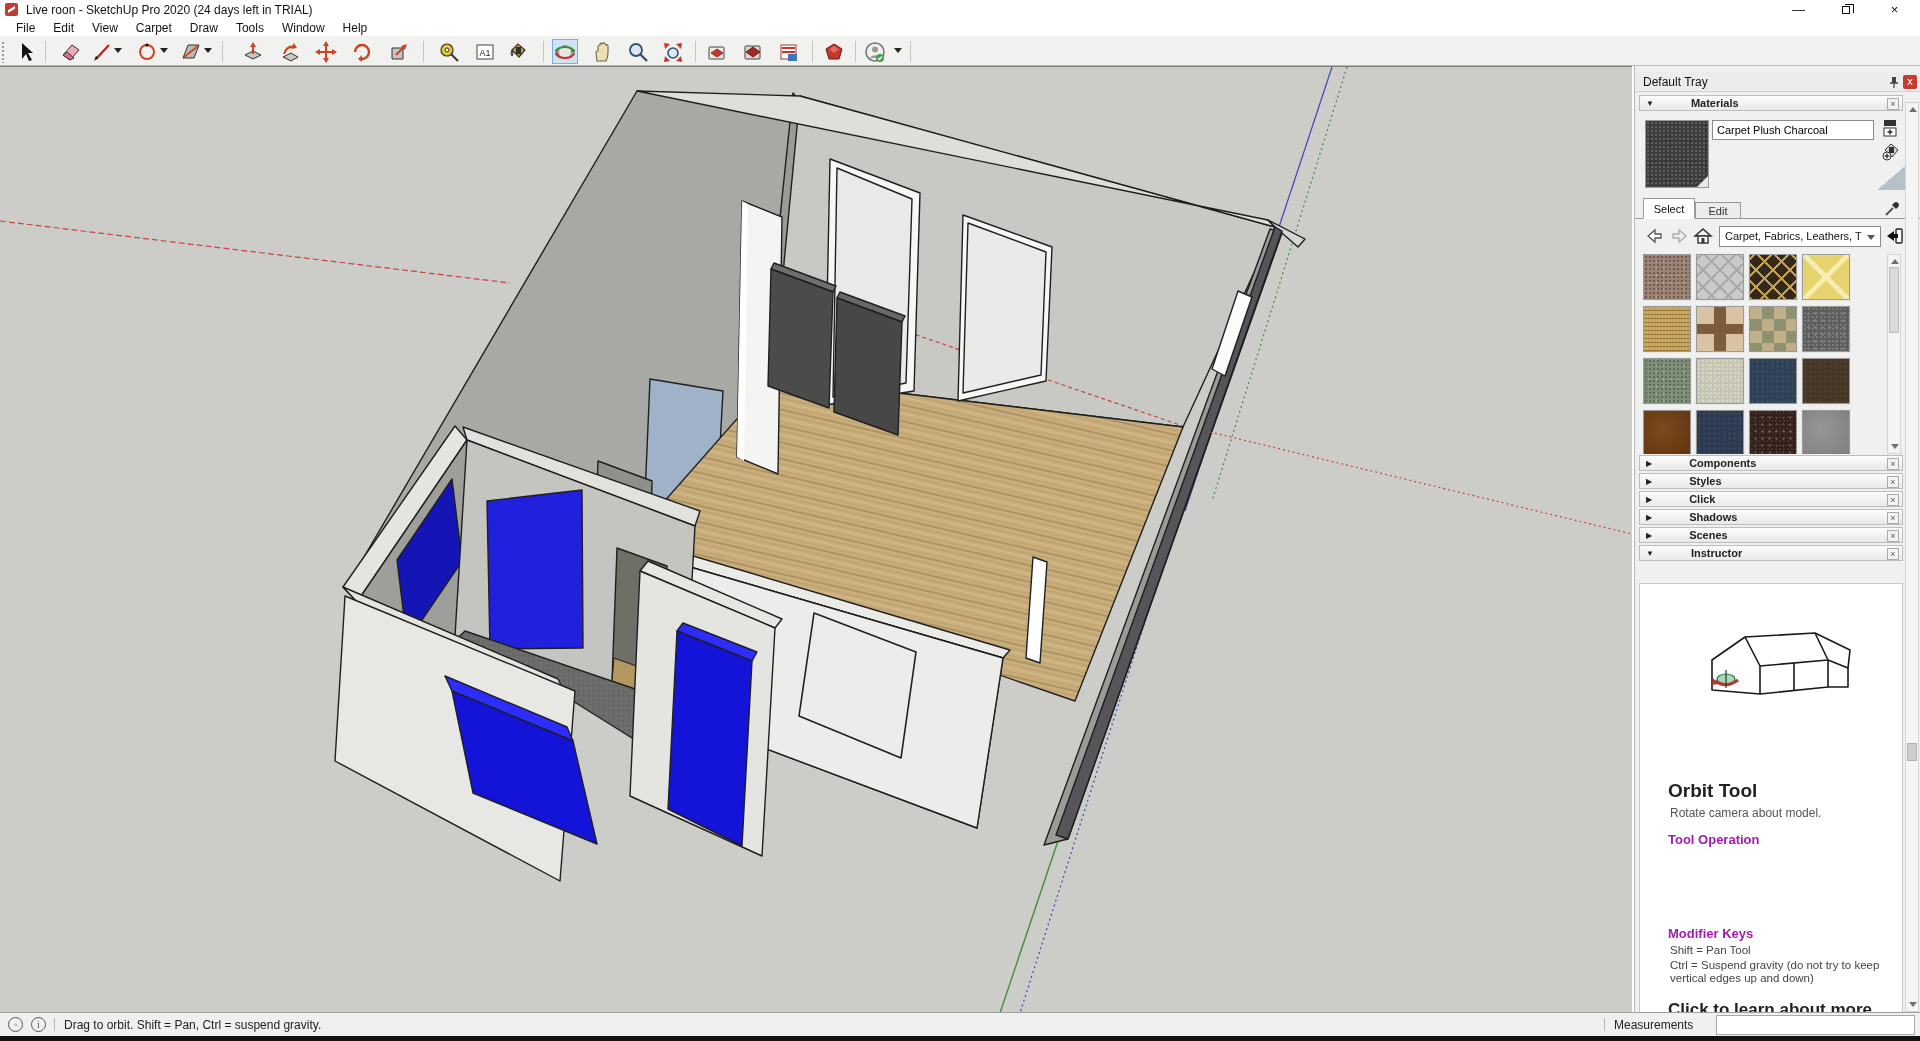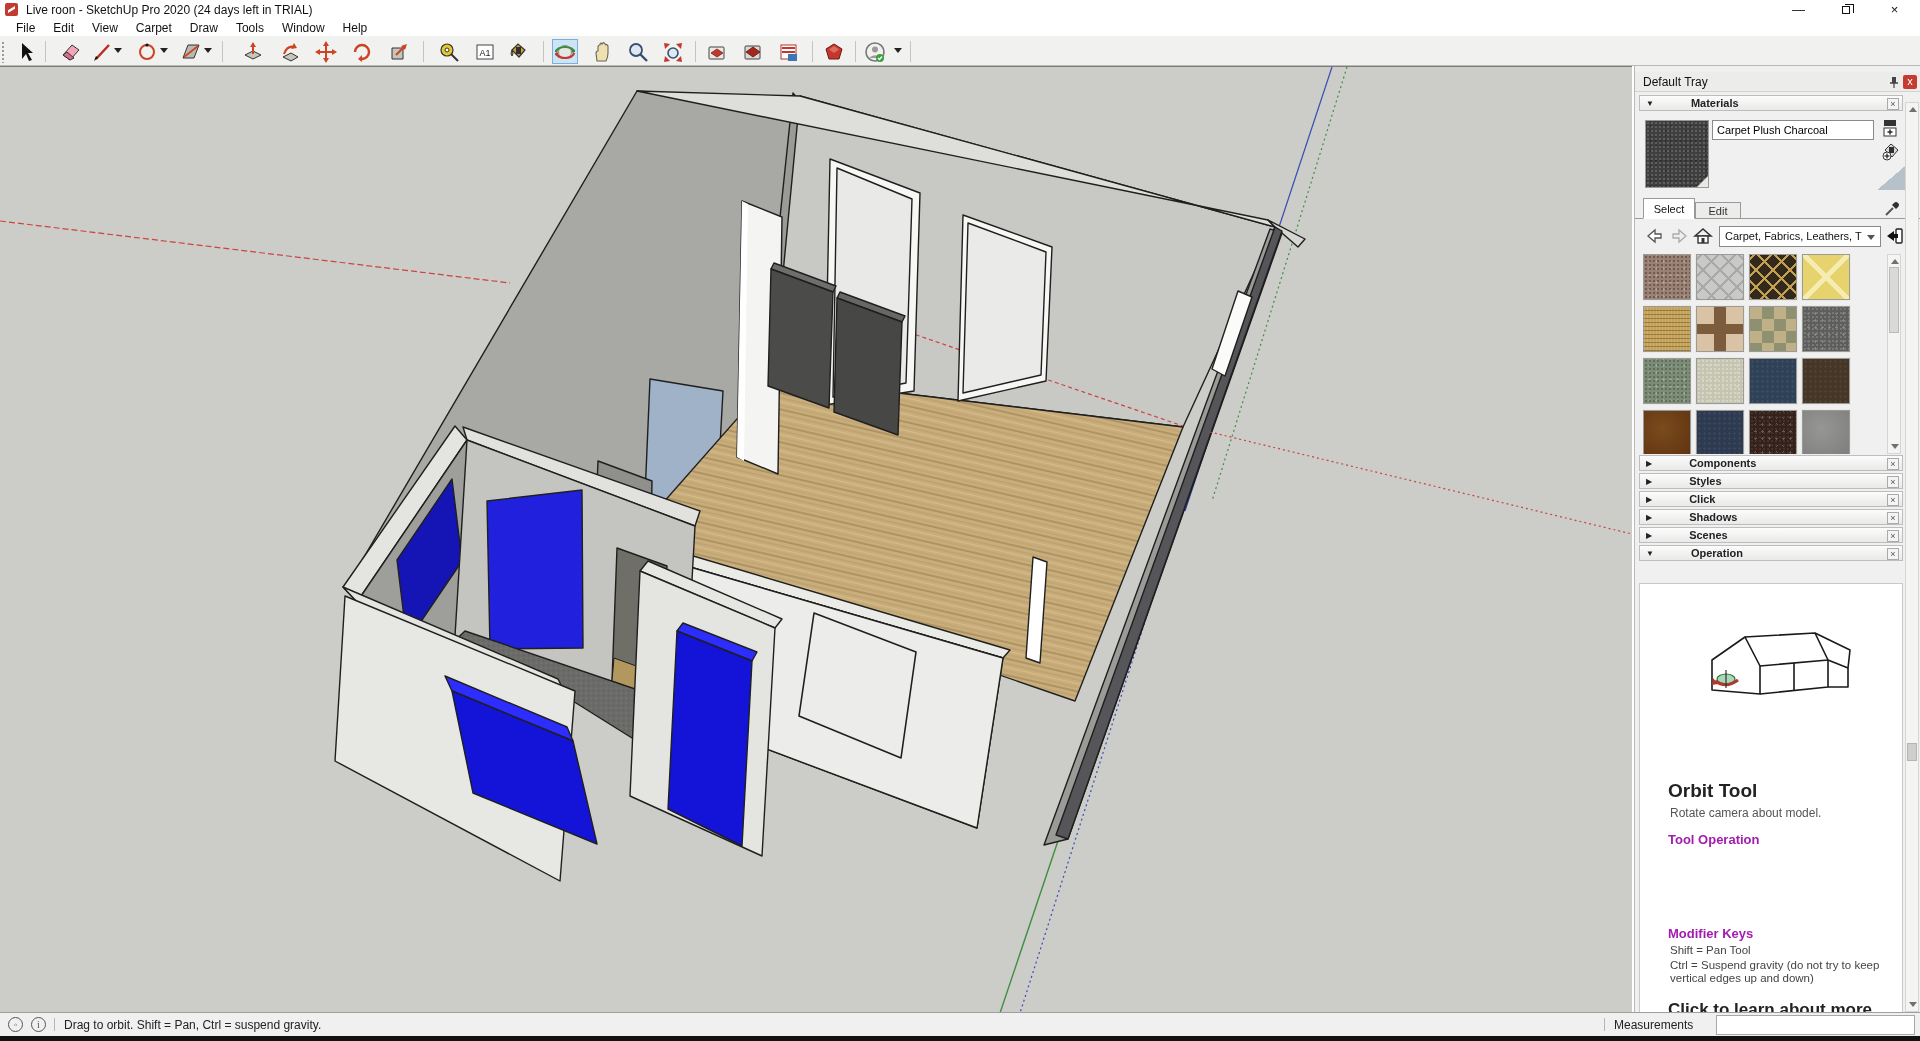--- a/index.html
+++ b/index.html
@@ -534,21 +534,21 @@
     <span class="sec-label">Shadows</span>
     <span class="sec-close">×</span>
     </div>
   <div id="sec-scenes" class="abs sec-header">
     <span class="sec-arrow">▶</span>
     <span class="sec-label">Scenes</span>
     <span class="sec-close">×</span>
     </div>
   <div id="sec-instructor" class="abs sec-header">
     <span class="sec-arrow">▼</span>
-    <span class="sec-label">Operation</span>
+    <span class="sec-label">Instructor</span>
     <span class="sec-close">×</span>
     </div>
 
   <div id="instructor-panel" class="abs">
     <svg id="house-art" viewBox="0 0 160 86" fill="none" stroke="#1a1a1a" stroke-width="1.6" stroke-linejoin="round">
       <polygon points="12,30 45,7 60,36 60,64 12,60"></polygon>
       <polyline points="45,7 115,3 128,30 60,36"></polyline>
       <polyline points="128,30 128,57 60,64"></polyline>
       <polyline points="115,3 150,20 148,38 128,30"></polyline>
       <polyline points="148,38 148,57 128,57"></polyline>

